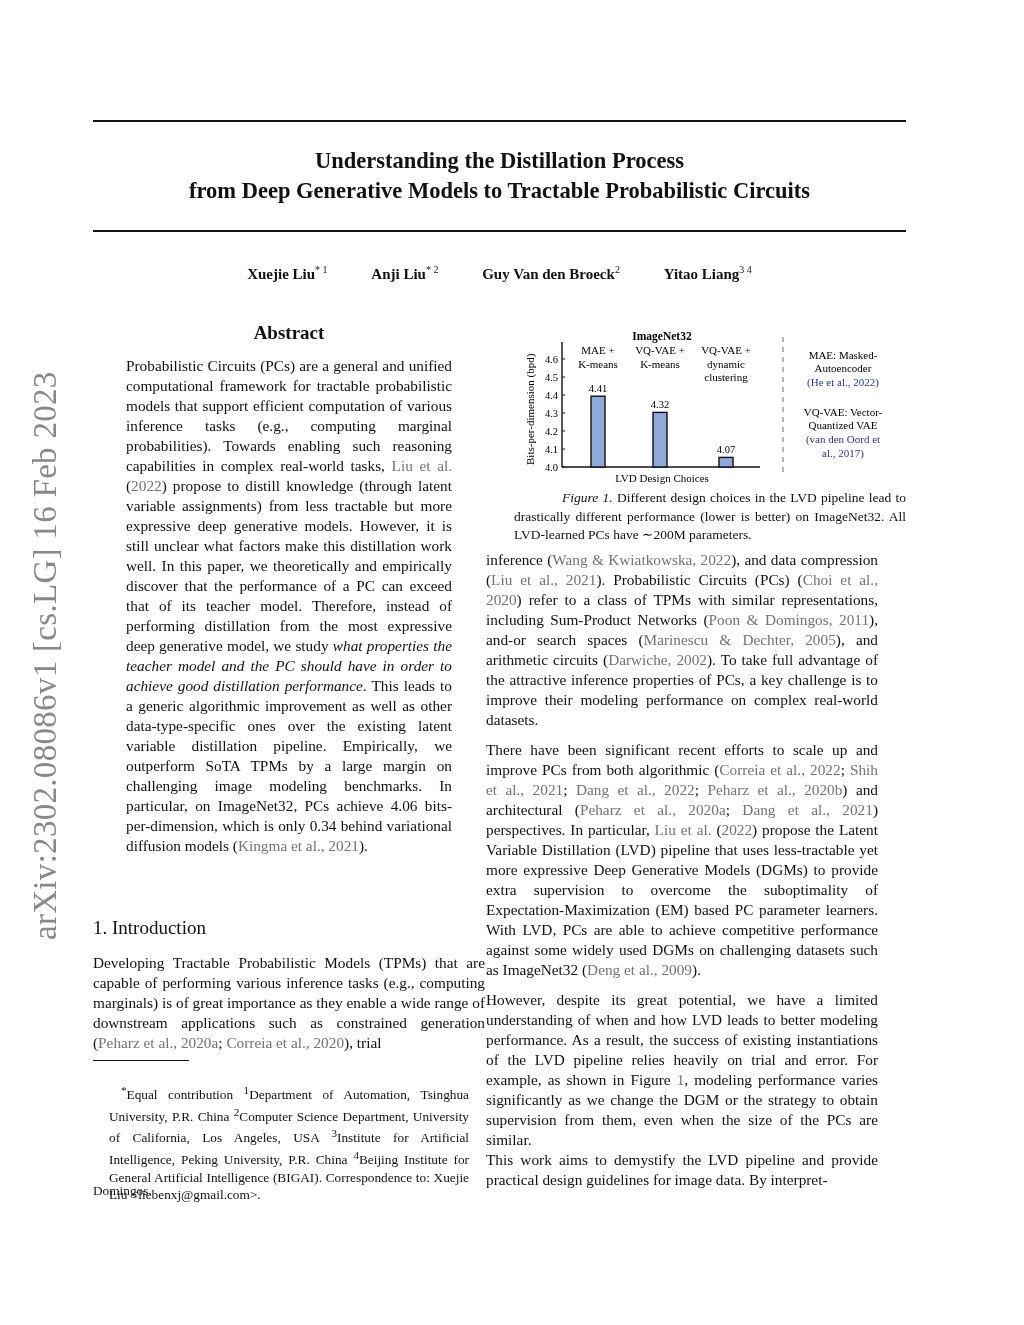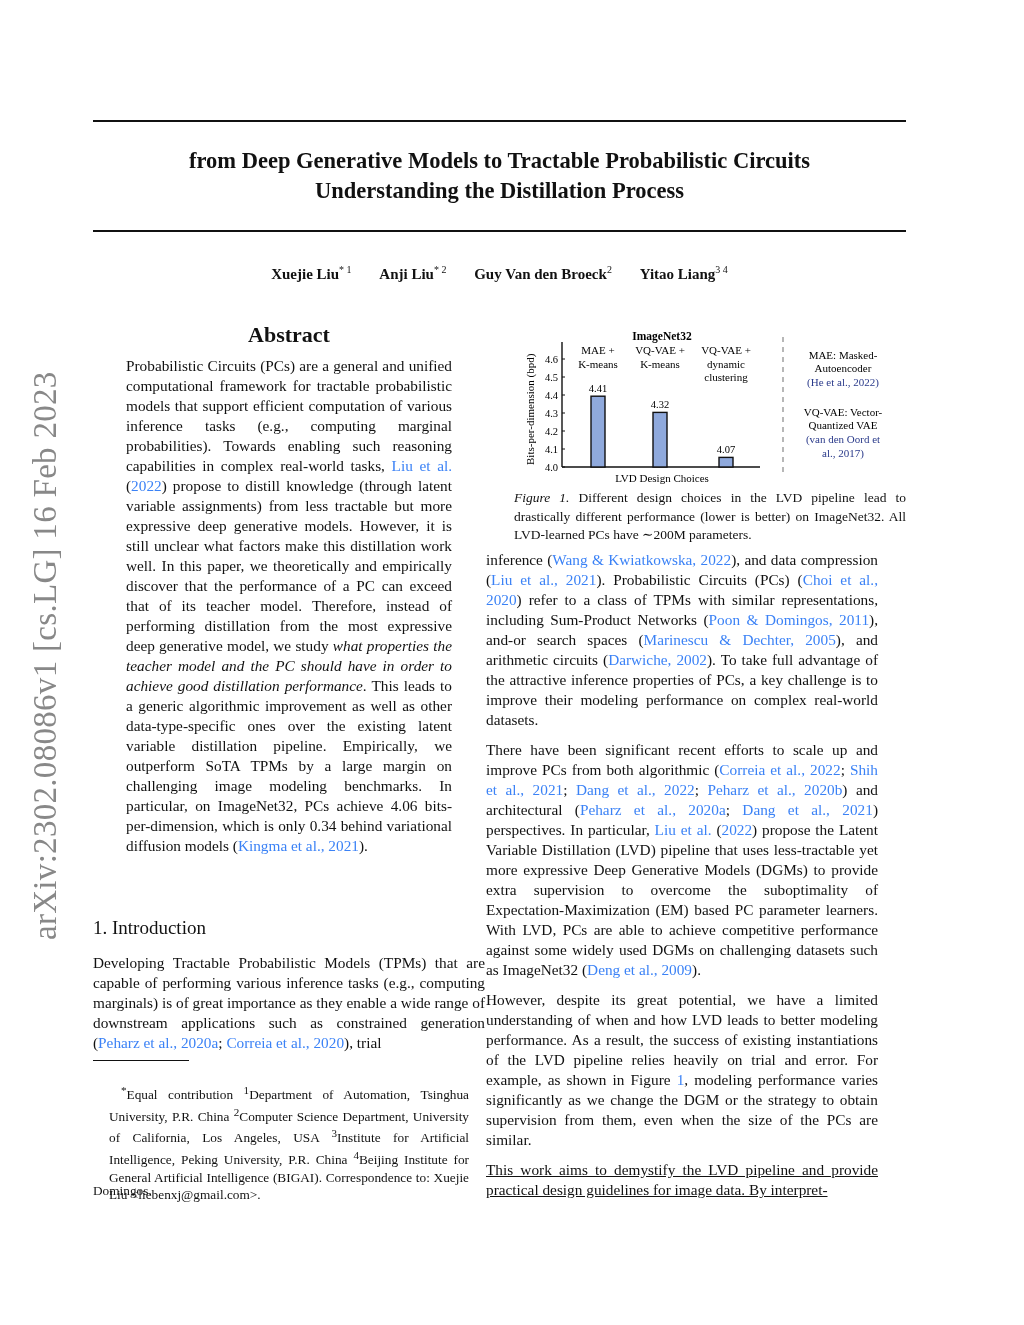--- a/index.html
+++ b/index.html
@@ -4,48 +4,48 @@
 <style>
   html, body { margin:0; padding:0; background:#ffffff; }
   body { width:1024px; height:1325px; position:relative; overflow:hidden;
          font-family:"Liberation Serif", "DejaVu Serif", serif; color:#111; }
   .rule { position:absolute; left:93px; width:813px; height:2px; background:#111; }
   .title { position:absolute; left:93px; width:813px; top:146px; text-align:center;
            font-weight:bold; font-size:22.5px; line-height:30px; }
   .authors { position:absolute; left:93px; width:813px; top:264px; text-align:center;
              font-weight:bold; font-size:15px; }
   .authors sup { font-weight:normal; font-size:10px; }
-  .author { margin:0 12px; }
+  .author { margin:0 20px; }
   .arxiv { position:absolute; left:27px; top:940px; transform-origin:0 0; transform:rotate(-90deg);
            font-size:33px; color:#888; white-space:nowrap; letter-spacing:0.3px; }
   .col { position:absolute; font-size:15.3px; line-height:20px; text-align:justify; hyphens:none; }
   .col p { margin:0; }
-  .cite { color:#3b82f6; }
+  .cite { color:#737373; }
   .h-abstract { position:absolute; left:126px; width:326px; top:322px; text-align:center;
-                font-weight:bold; font-size:22px; }
+                font-weight:bold; font-size:19px; }
   .h-intro { position:absolute; left:93px; top:917px; font-weight:normal; font-size:19px; }
   .fn-rule { position:absolute; left:93px; top:1060px; width:96px; height:1px; background:#111; }
   .footnote { position:absolute; left:93px; width:392px; top:1066px; font-size:13.3px; line-height:17.3px; text-align:justify; }
   .footnote p { margin:16px; text-indent:12px; }
   .preprint { position:absolute; left:93px; top:1183px; font-size:13.3px; }
   .caption { position:absolute; left:514px; width:392px; top:489px; font-size:13.5px; line-height:18.5px; text-align:justify; }
-  .caption i { font-style:italic; }
+  .caption i { font-style:italic;margin-left:48px; }
   
   .chart { position:absolute; left:520px; top:325px; width:400px; height:165px; }
   .chart-svg text { font-family:"Liberation Serif", "DejaVu Serif", serif; }
 </style>
 </head>
 <body>
 
 <div class="arxiv">arXiv:2302.08086v1  [cs.LG]  16 Feb 2023</div>
 
 <div class="rule" style="top:120px;"></div>
 <div class="title">
+  <div>Understanding the Distillation Process</div>
   <div>from Deep Generative Models to Tractable Probabilistic Circuits</div>
-  <div>Understanding the Distillation Process</div>
 </div>
 <div class="rule" style="top:230px;"></div>
 
 <div class="authors">
   <span class="author"><span>Xuejie Liu</span><sup>* 1</sup></span>
   <span class="author"><span>Anji Liu</span><sup>* 2</sup></span>
   <span class="author"><span>Guy Van den Broeck</span><sup>2</sup></span>
   <span class="author"><span>Yitao Liang</span><sup>3 4</sup></span>
 </div>
 
@@ -123,14 +123,14 @@
 </div>
 
 <div class="caption">
   <i>Figure 1.</i><span> Different design choices in the LVD pipeline lead to drastically different performance (lower is better) on ImageNet32. All LVD-learned PCs have ∼200M parameters.</span>
 </div>
 
 <div class="col" style="left:486px; width:392px; top:550px;">
   <p><span>inference (</span><a class="cite">Wang &amp; Kwiatkowska, 2022</a><span>), and data compression (</span><a class="cite">Liu et al., 2021</a><span>). Probabilistic Circuits (PCs) (</span><a class="cite">Choi et al., 2020</a><span>) refer to a class of TPMs with similar representations, including Sum-Product Networks (</span><a class="cite">Poon &amp; Domingos, 2011</a><span>), and-or search spaces (</span><a class="cite">Marinescu &amp; Dechter, 2005</a><span>), and arithmetic circuits (</span><a class="cite">Darwiche, 2002</a><span>). To take full advantage of the attractive inference properties of PCs, a key challenge is to improve their modeling performance on complex real-world datasets.</span></p>
   <p style="margin-top:10px;"><span>There have been significant recent efforts to scale up and improve PCs from both algorithmic (</span><a class="cite">Correia et al., 2022</a>; <a class="cite">Shih et al., 2021</a>; <a class="cite">Dang et al., 2022</a>; <a class="cite">Peharz et al., 2020b</a><span>) and architectural (</span><a class="cite">Peharz et al., 2020a</a>; <a class="cite">Dang et al., 2021</a><span>) perspectives. In particular, </span><a class="cite">Liu et al.</a> (<a class="cite">2022</a><span>) propose the Latent Variable Distillation (LVD) pipeline that uses less-tractable yet more expressive Deep Generative Models (DGMs) to provide extra supervision to overcome the suboptimality of Expectation-Maximization (EM) based PC parameter learners. With LVD, PCs are able to achieve competitive performance against some widely used DGMs on challenging datasets such as ImageNet32 (</span><a class="cite">Deng et al., 2009</a><span>).</span></p>
   <p style="margin-top:10px;"><span>However, despite its great potential, we have a limited understanding of when and how LVD leads to better modeling performance. As a result, the success of existing instantiations of the LVD pipeline relies heavily on trial and error. For example, as shown in Figure </span><a class="cite">1</a><span>, modeling performance varies significantly as we change the DGM or the strategy to obtain supervision from them, even when the size of the PCs are similar.</span></p>
-  <p style="margin-top:10px;text-decoration:underline;">This work aims to demystify the LVD pipeline and provide practical design guidelines for image data. By interpret-</p>
+  <p style="">This work aims to demystify the LVD pipeline and provide practical design guidelines for image data. By interpret-</p>
 </div>
 
 </body></html>

